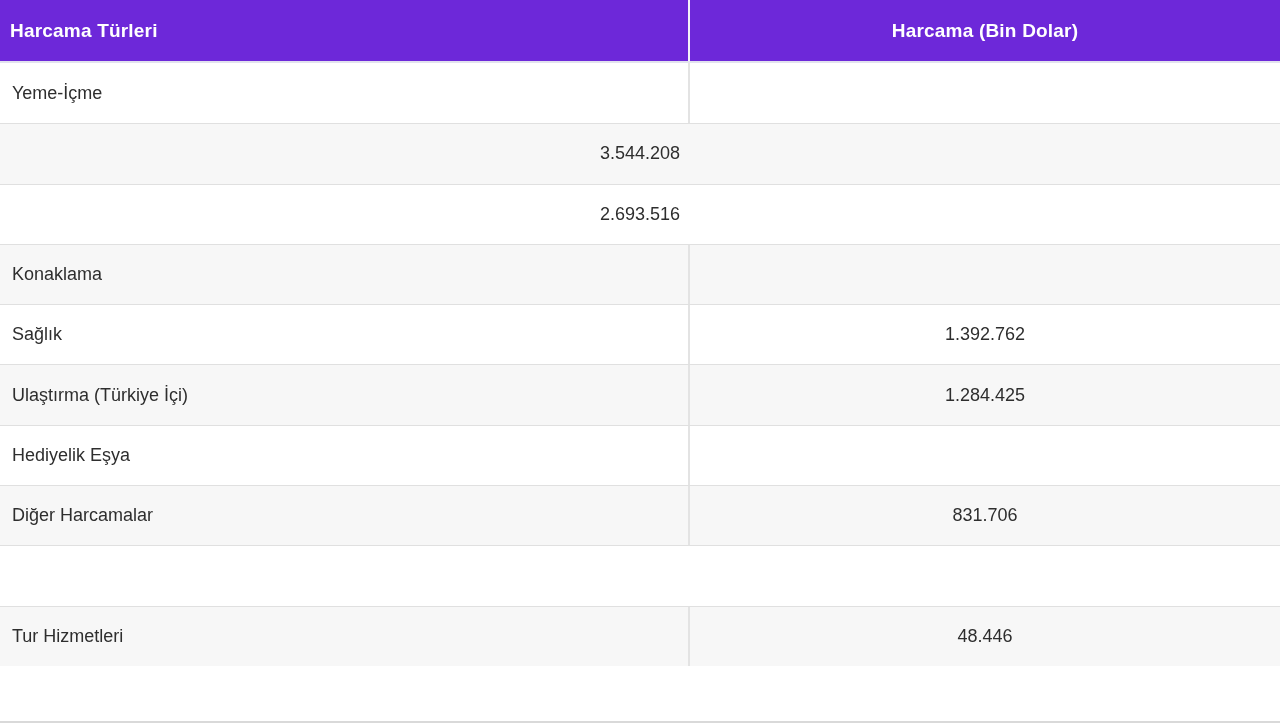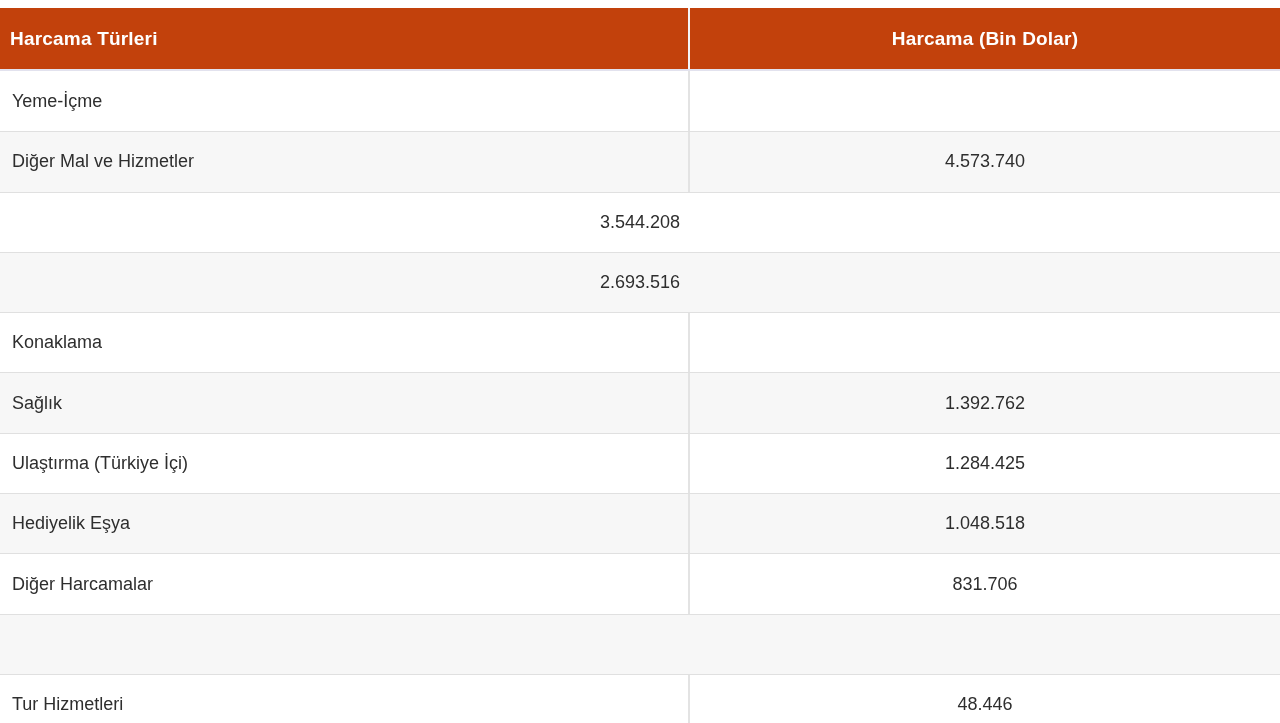--- a/index.html
+++ b/index.html
@@ -11,23 +11,22 @@
     font-family: "Liberation Sans", "DejaVu Sans", sans-serif;
   }
   .expense-table {
     width: 1280px;
     position: relative;
   }
   
   .table-header {
     display: flex;
     height: 63px;
-    background: #c2410c;
+    background: #6d28d9;
     border-bottom: 2px solid #e2e2ee;
-    margin-top: 8px;
   }
   .header-cell {
     display: flex;
     align-items: center;
     color: #ffffff;
     font-size: 19px;
     font-weight: bold;
     letter-spacing: 0.2px;
   }
   .header-cell.col-left {
@@ -85,24 +84,20 @@
     <div class="header-cell col-left">Harcama Türleri</div>
     <div class="header-cell col-right">Harcama (Bin Dolar)</div>
   </div>
 
   <div class="table-body">
 
     <div class="table-row">
       <div class="cell col-left">Yeme-İçme</div>
     </div>
 
-    <div class="table-row">
-      <div class="cell col-left">Diğer Mal ve Hizmetler</div>
-      <div class="cell col-right">4.573.740</div>
-    </div>
 
     <div class="table-row">
       <div class="cell col-right">3.544.208</div>
     </div>
 
     <div class="table-row">
       <div class="cell col-right">2.693.516</div>
     </div>
 
     <div class="table-row">
@@ -114,21 +109,20 @@
       <div class="cell col-right">1.392.762</div>
     </div>
 
     <div class="table-row">
       <div class="cell col-left">Ulaştırma (Türkiye İçi)</div>
       <div class="cell col-right">1.284.425</div>
     </div>
 
     <div class="table-row">
       <div class="cell col-left">Hediyelik Eşya</div>
-      <div class="cell col-right">1.048.518</div>
     </div>
 
     <div class="table-row">
       <div class="cell col-left">Diğer Harcamalar</div>
       <div class="cell col-right">831.706</div>
     </div>
 
     <div class="table-row">
     </div>
 

